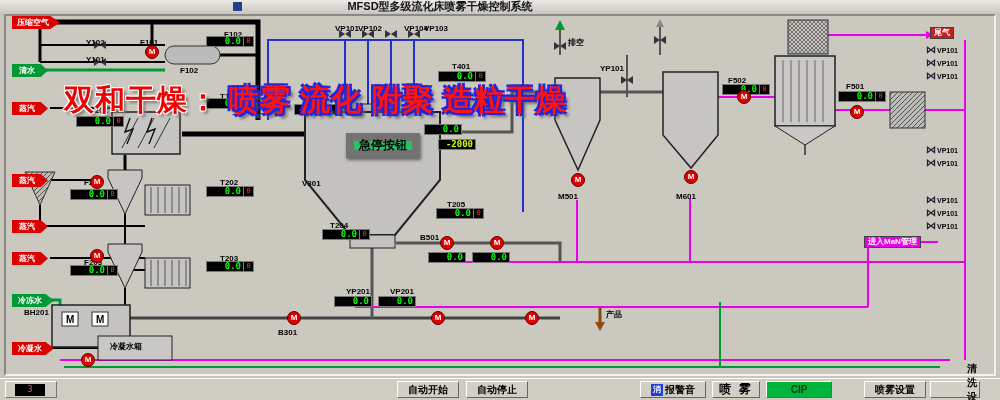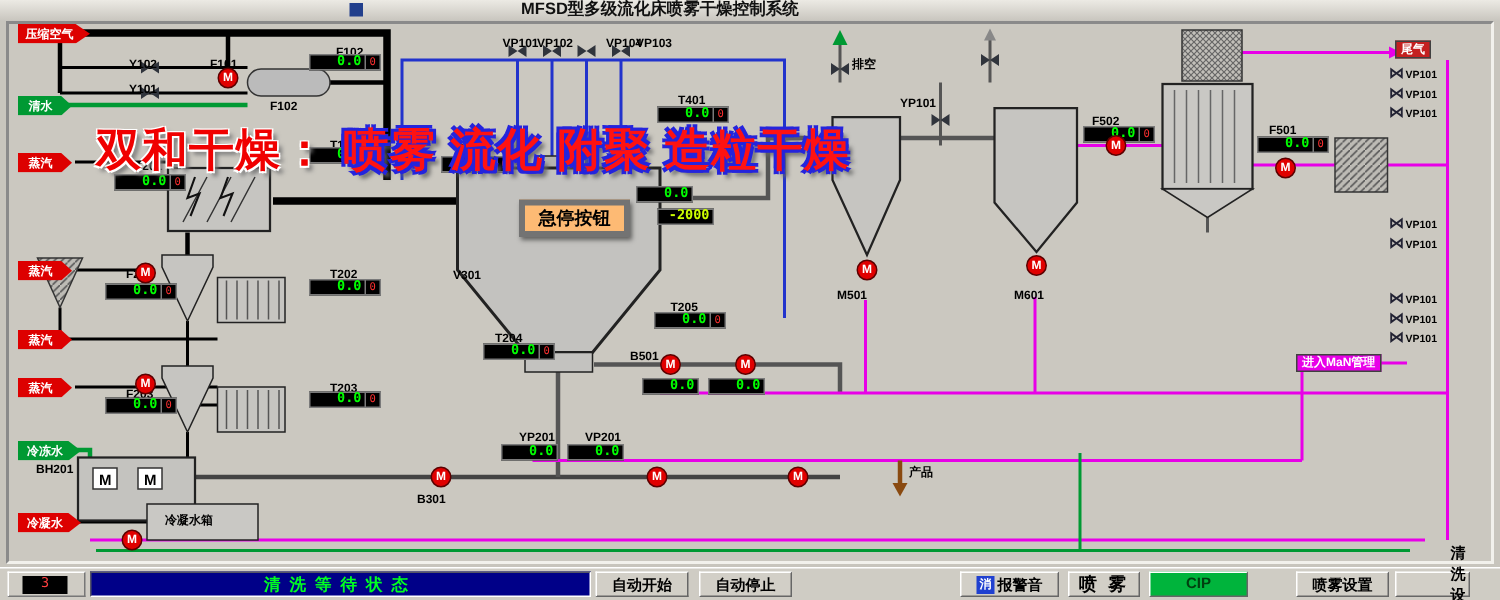--- a/index.html
+++ b/index.html
@@ -35,21 +35,21 @@
     text-align:center;clip-path:polygon(0 0,80% 0,100% 50%,80% 100%,0 100%);padding-right:6px}
 
   .rtag{position:absolute;display:flex;align-items:center;gap:1px;font-size:7px;font-weight:bold;color:#000}
   .rtag .g{font-size:10px;line-height:8px;color:#223}
 
   .watermark{position:absolute;left:64px;top:80px;z-index:20;font-size:30px;font-weight:bold;white-space:nowrap;letter-spacing:1px}
   .wm1{color:#f00000;text-shadow:-1px -1px 0 #fff,1px -1px 0 #fff,-1px 1px 0 #fff,1px 1px 0 #fff,3px 3px 3px #777}
   .wm2{color:#ff1212;margin-left:10px;
     text-shadow:-2px -2px 0 #2424dd,2px -2px 0 #2424dd,-2px 2px 0 #2424dd,2px 2px 0 #2424dd,4px 4px 3px #666}
 
-  .estop{position:absolute;left:346px;top:133px;width:74px;height:25px;background:#fdba74;border:4px solid #737373;
+  .estop{position:absolute;left:346px;top:133px;width:74px;height:25px;background:#22c55e;border:8px solid #737373;
     font-size:12px;font-weight:bold;color:#000;display:flex;align-items:center;justify-content:center;
     z-index:10;box-shadow:1px 2px 3px rgba(0,0,0,.5);cursor:pointer}
 
   .bottombar{position:absolute;left:0;top:378px;width:1000px;height:22px;background:#cfccc4;border-top:1px solid #fff;z-index:30}
   .counter-box{position:absolute;left:5px;top:2px;width:52px;height:17px;border:1px solid;border-color:#fff #777 #777 #fff;
     display:flex;align-items:center;padding:1px 3px}
   .counter{width:30px;height:12px;background:#000;color:#ff4040;font-size:9px;font-family:"DejaVu Sans Mono",monospace;
     text-align:center;line-height:11px;margin-left:6px}
   .statusbar{position:absolute;left:60px;top:2px;width:334px;height:17px;background:#000088;
     border:1px solid;border-color:#555566 #fff #fff #555566;display:flex;align-items:center;justify-content:center}
@@ -366,23 +366,20 @@
 
 <div class="titlebar">
   <span class="title-icon"></span>
   <span class="title">MFSD型多级流化床喷雾干燥控制系统</span>
 </div>
 
 <div class="bottombar">
   <div class="counter-box">
     <div class="counter">3</div>
   </div>
-  <div class="statusbar">
-    <span>清洗等待状态</span>
-  </div>
   <div id="buttons">
       <div class="btn" style="left: 397px; width: 62px;">
         <span>自动开始</span>
       </div>
       <div class="btn" style="left: 466px; width: 62px;">
         <span>自动停止</span>
       </div>
       <div class="btn" style="left: 640px; width: 66px;">
         <span class="pfx">消</span>
         <span>报警音</span>

